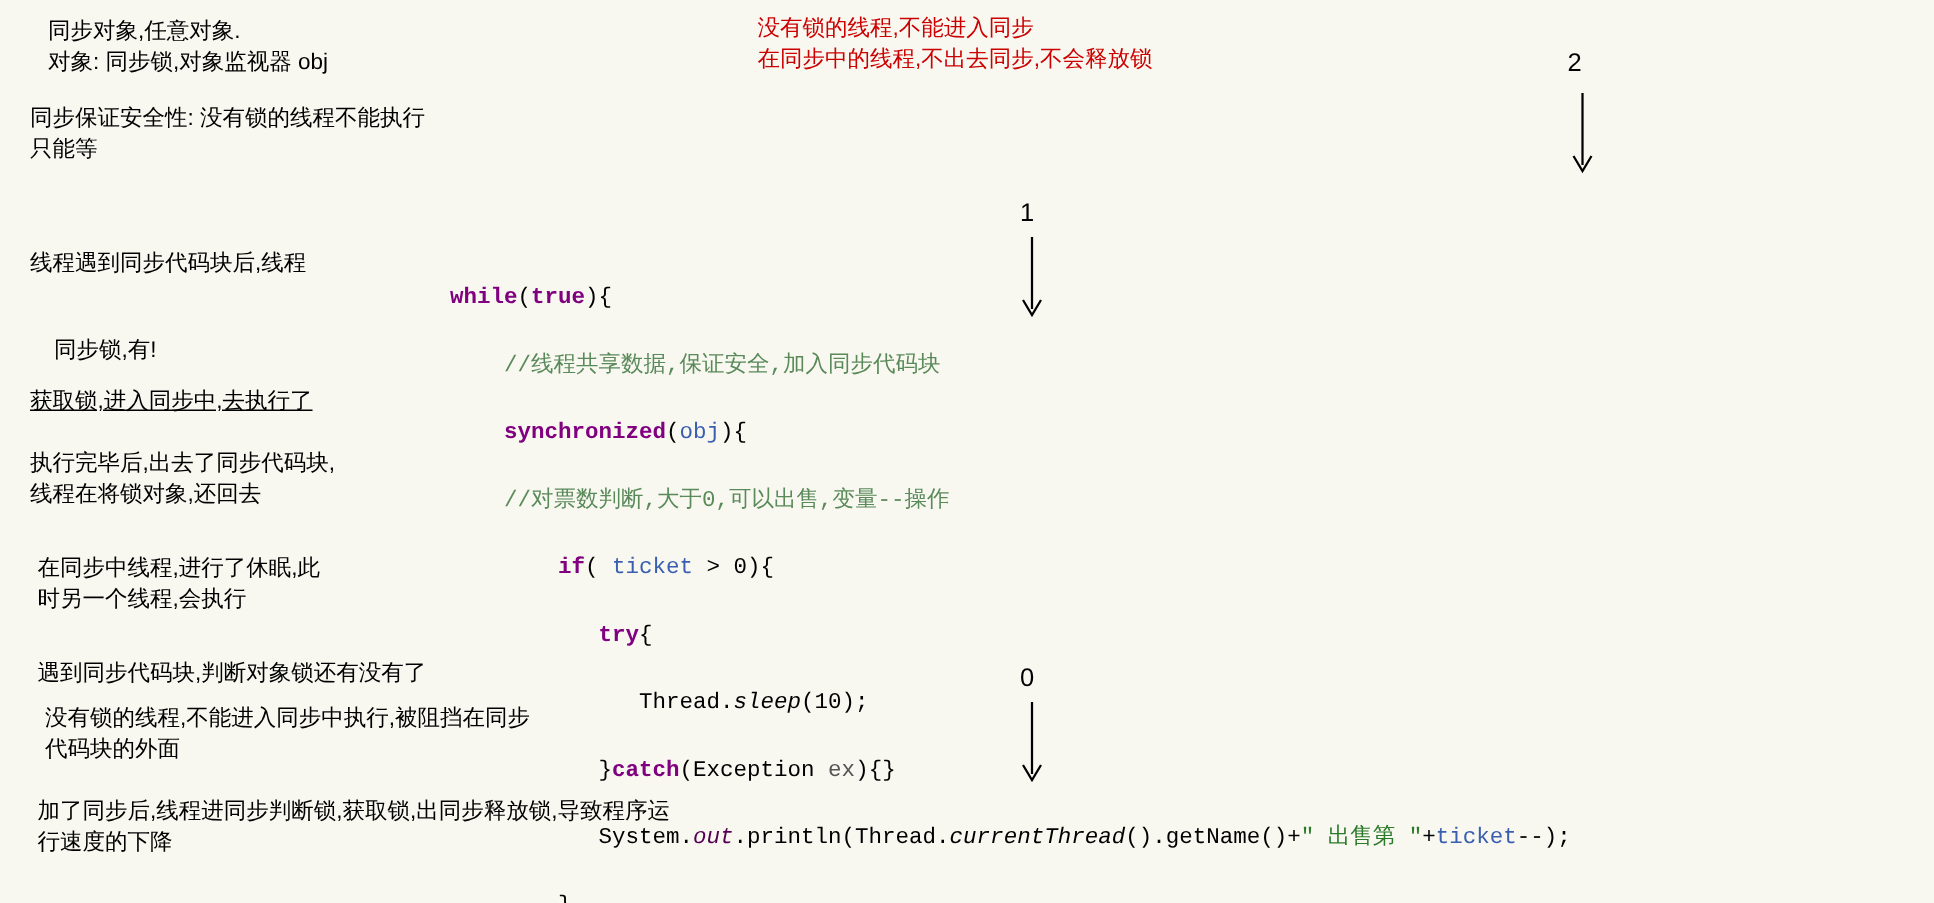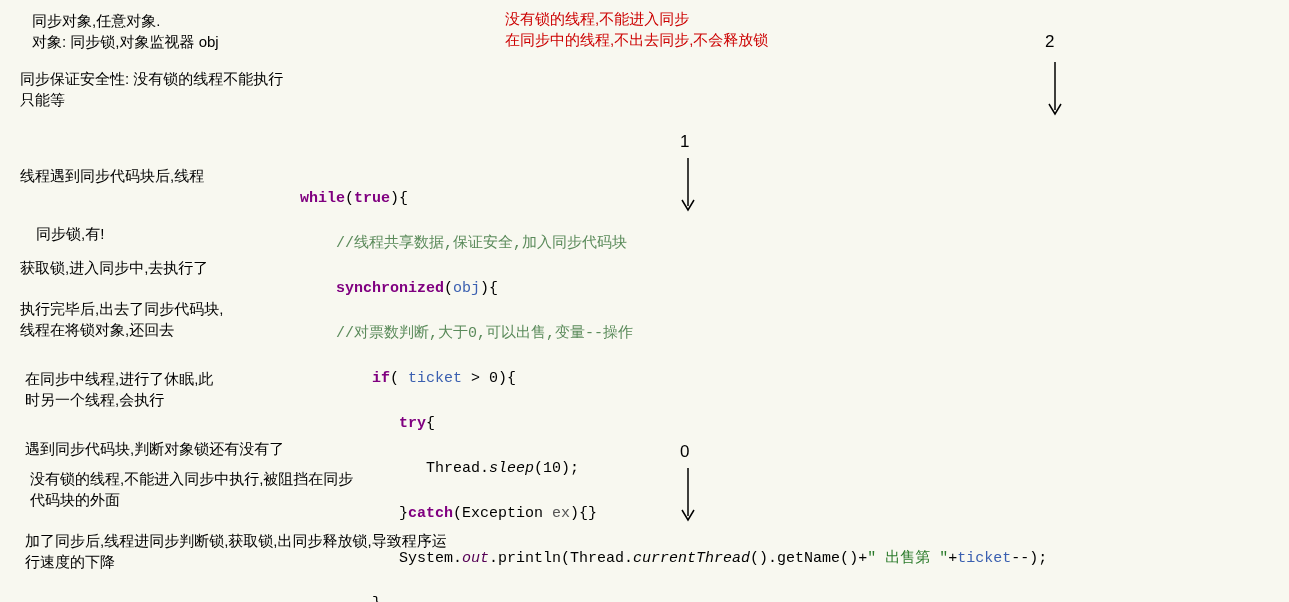--- a/index.html
+++ b/index.html
@@ -63,21 +63,21 @@
 </div>
 
 <div class="text-block" style="left:20px; top:165px;">
   <div>线程遇到同步代码块后,线程</div>
 </div>
 
 <div class="text-block" style="left:36px; top:223px;">
   <div>同步锁,有!</div>
 </div>
 
-<div class="text-block" style="left:20px; top:257px;">
+<div class="text-block" style="left:20px; top:257px;text-decoration:underline;">
   <div>获取锁,进入同步中,去执行了</div>
 </div>
 
 <div class="text-block" style="left:20px; top:298px;">
   <div>执行完毕后,出去了同步代码块,</div>
   <div>线程在将锁对象,还回去</div>
 </div>
 
 <div class="text-block" style="left:25px; top:368px;">
   <div>在同步中线程,进行了休眠,此</div>

